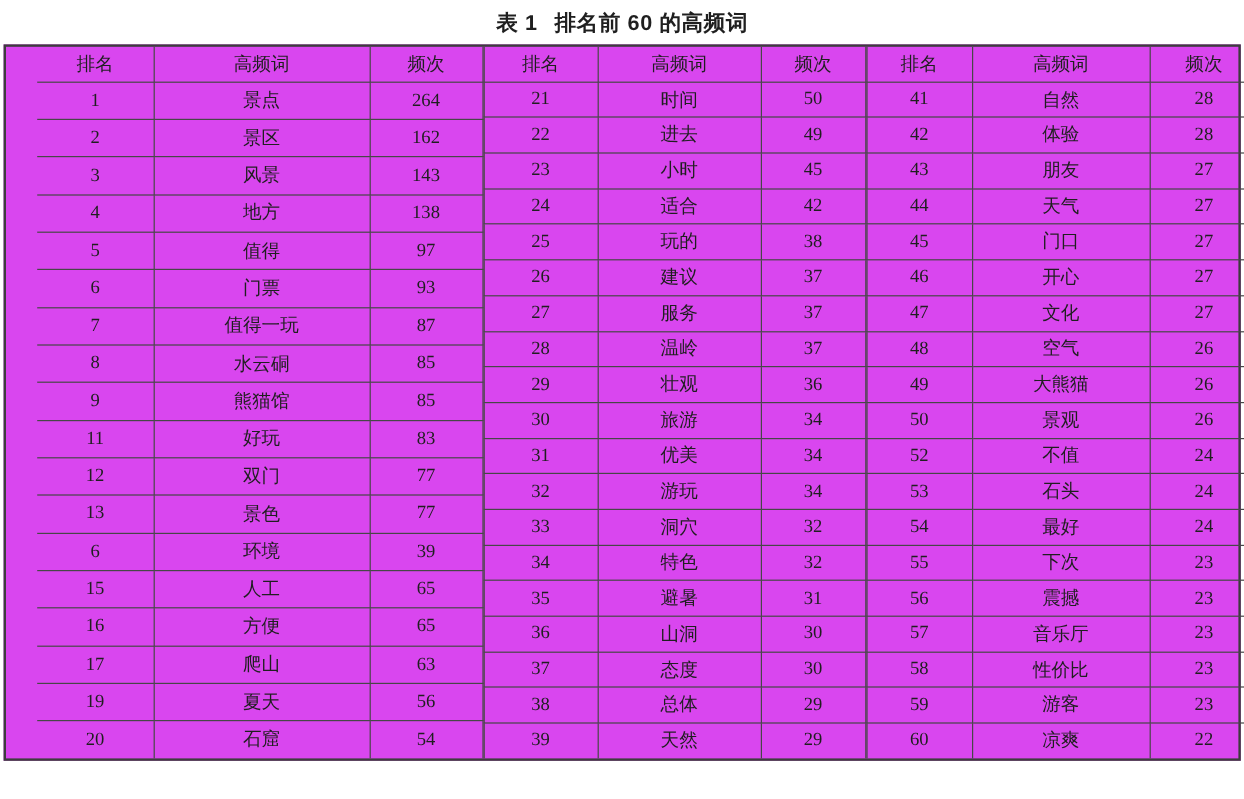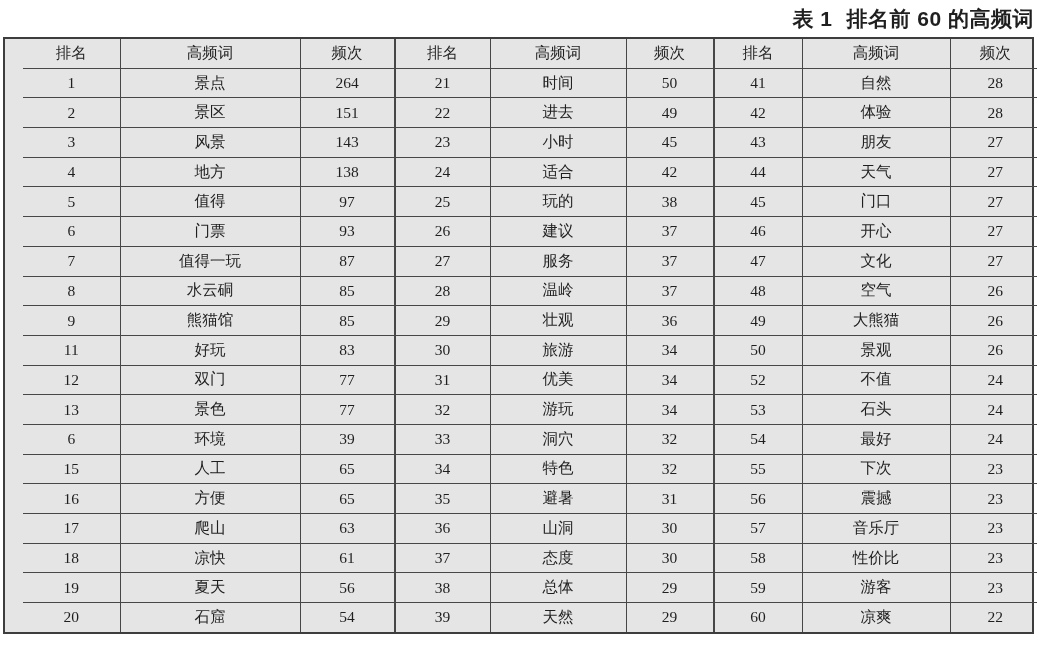--- a/index.html
+++ b/index.html
@@ -11,35 +11,35 @@
     overflow: hidden;
     font-family: "Liberation Serif", "DejaVu Serif", serif;
     color: #1f1f1f;
   }
   .page {
     width: 1031px;
     margin: 0 auto;
     padding-top: 7px;
   }
   .title {
-    text-align: right;
+    text-align: center;
     font-family: "Liberation Sans", "DejaVu Sans", sans-serif;
     font-weight: bold;
-    font-size: 21px;
+    font-size: 18px;
     letter-spacing: 0.5px;
     height: 24px;
     line-height: 24px;
     margin-bottom: 6px;
   }
   .title .label { margin-right: 14px; }
   .table-wrap {
     display: flex;
-    justify-content: center;
+    justify-content: space-between;
     border: 2px solid #3d3d3d;
-    background: #e5e5e5;
+    background: #d946ef;
     padding-left: 26px;
   }
   table.grp {
     border-collapse: collapse;
     table-layout: fixed;
   }
   table.grp th, table.grp td {
     border: 1px solid #474747;
     text-align: center;
     vertical-align: middle;
@@ -86,21 +86,21 @@
         </thead>
       <tbody>
           <tr>
             <td>1</td>
             <td>景点</td>
             <td>264</td>
           </tr>
           <tr>
             <td>2</td>
             <td>景区</td>
-            <td>151</td>
+            <td>162</td>
           </tr>
           <tr>
             <td>3</td>
             <td>风景</td>
             <td>143</td>
           </tr>
           <tr>
             <td>4</td>
             <td>地方</td>
             <td>138</td>
@@ -157,25 +157,20 @@
           </tr>
           <tr>
             <td>16</td>
             <td>方便</td>
             <td>65</td>
           </tr>
           <tr>
             <td>17</td>
             <td>爬山</td>
             <td>63</td>
-          </tr>
-          <tr>
-            <td>18</td>
-            <td>凉快</td>
-            <td>61</td>
           </tr>
           <tr>
             <td>19</td>
             <td>夏天</td>
             <td>56</td>
           </tr>
           <tr>
             <td>20</td>
             <td>石窟</td>
             <td>54</td>

